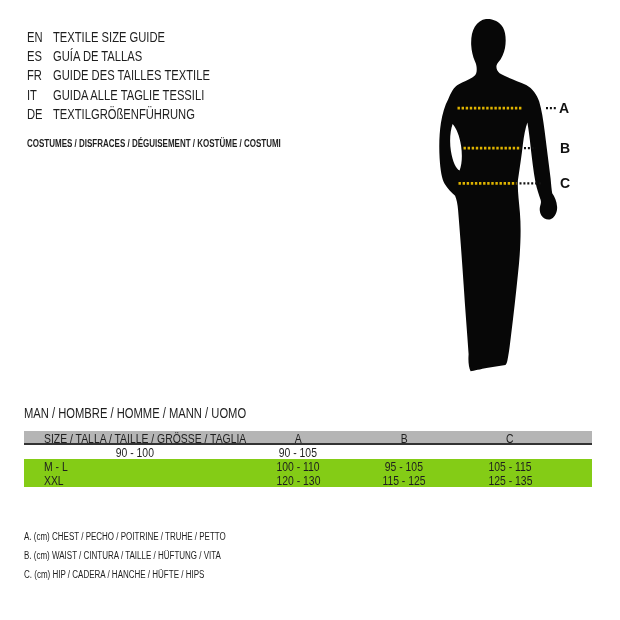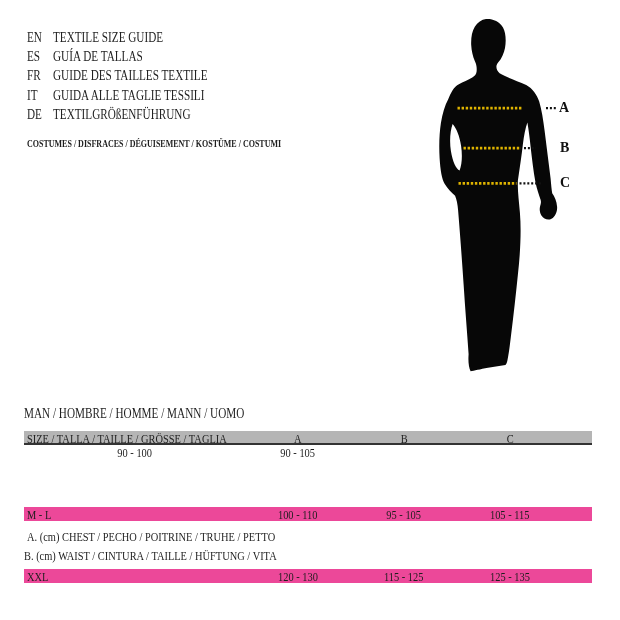--- a/index.html
+++ b/index.html
@@ -1,18 +1,18 @@
 <!DOCTYPE html>
 <html><head>
 <meta charset="utf-8">
 <style>
   html,body{margin:0;padding:0;background:#fff;}
   .canvas{
     position:relative;width:617px;height:620px;background:#ffffff;overflow:hidden;
-    font-family:Liberation Serif, serif;color:#1e1e1e;
+    font-family:Liberation Sans, sans-serif;color:#1e1e1e;
   }
   
   .cx{display:inline-block;transform:scaleX(0.8);transform-origin:0 50%;white-space:nowrap;}
   .cxc{display:inline-block;transform:scaleX(0.8);transform-origin:50% 50%;white-space:nowrap;}
 
   
   .lang-list{position:absolute;left:27px;top:28px;font-size:14px;line-height:19.2px;}
   .lang-row{white-space:nowrap;}
   .lang-code{display:inline-block;width:26px;}
   
@@ -26,26 +26,26 @@
   .fig-label.b{left:560px;top:141px;}
   .fig-label.c{left:560px;top:176px;}
 
   
   .man-title{position:absolute;left:24px;top:404px;font-size:14px;line-height:19px;}
 
   
   .size-table{position:absolute;left:24px;top:431px;width:568px;font-size:13px;}
   .t-row{display:grid;grid-template-columns:221px 106px 106px 106px;align-items:center;height:14px;}
   .t-head{background:#b5b5b5;height:12px;border-bottom:2px solid #333333;}
-  .t-row .c0{text-align:left;padding-left:3px;}
+  .t-row .c0{text-align:left;padding-left:20px;}
   .t-row .cc{text-align:center;}
-  .t-row.alt{background:#ec4899;margin-top:48px;}
+  .t-row.alt{background:#84cc16;}
 
   
-  .notes{position:absolute;left:24px;top:528px;font-size:13px;line-height:18.8px;text-align:center;}
+  .notes{position:absolute;left:24px;top:528px;font-size:10px;line-height:18.8px;}
 </style>
 </head>
 <body>
 
 <div class="canvas">
 
   <div class="lang-list">
     <div class="lang-row">
       <span class="lang-code"><span class="cx">EN</span></span><span class="cx">TEXTILE SIZE GUIDE</span>
     </div>
@@ -165,15 +165,16 @@
       <div class="c0"><span class="cx">XXL</span></div>
       <div class="cc"><span class="cxc">120 - 130</span></div>
       <div class="cc"><span class="cxc">115 - 125</span></div>
       <div class="cc"><span class="cxc">125 - 135</span></div>
     </div>
   </div>
 
   <div class="notes">
     <div><span class="cx">A. (cm) CHEST / PECHO / POITRINE / TRUHE / PETTO</span></div>
     <div><span class="cx">B. (cm) WAIST / CINTURA / TAILLE / HÜFTUNG / VITA</span></div>
+    <div><span class="cx">C. (cm) HIP / CADERA / HANCHE / HÜFTE / HIPS</span></div>
   </div>
 
 </div>
 
 </body></html>

